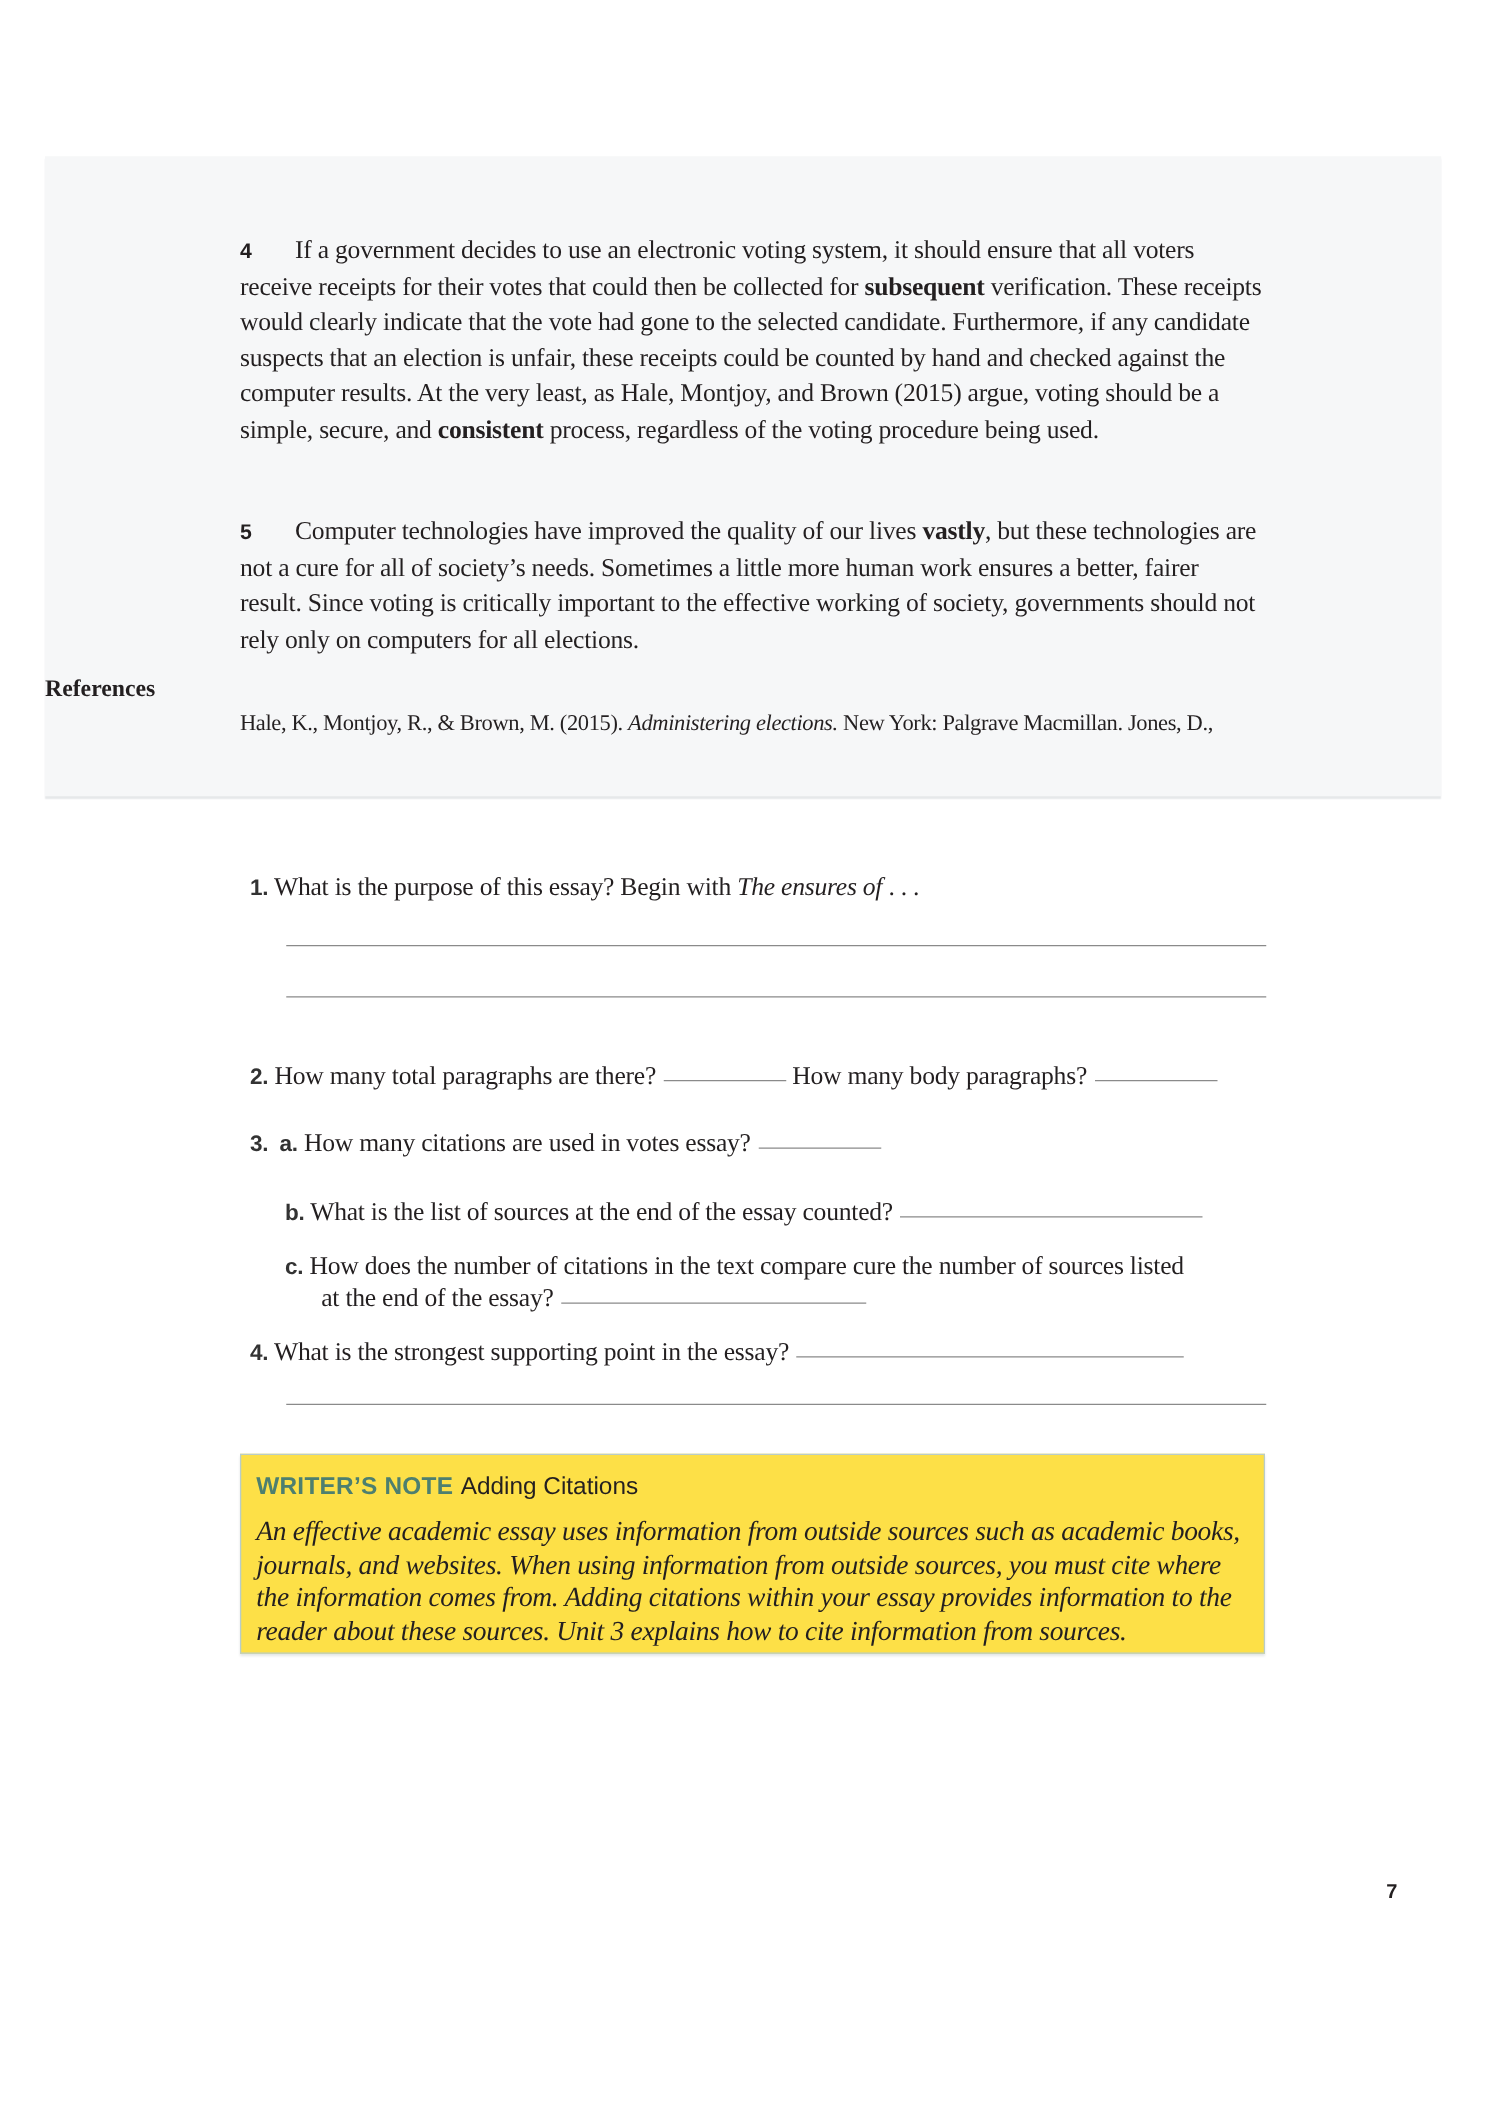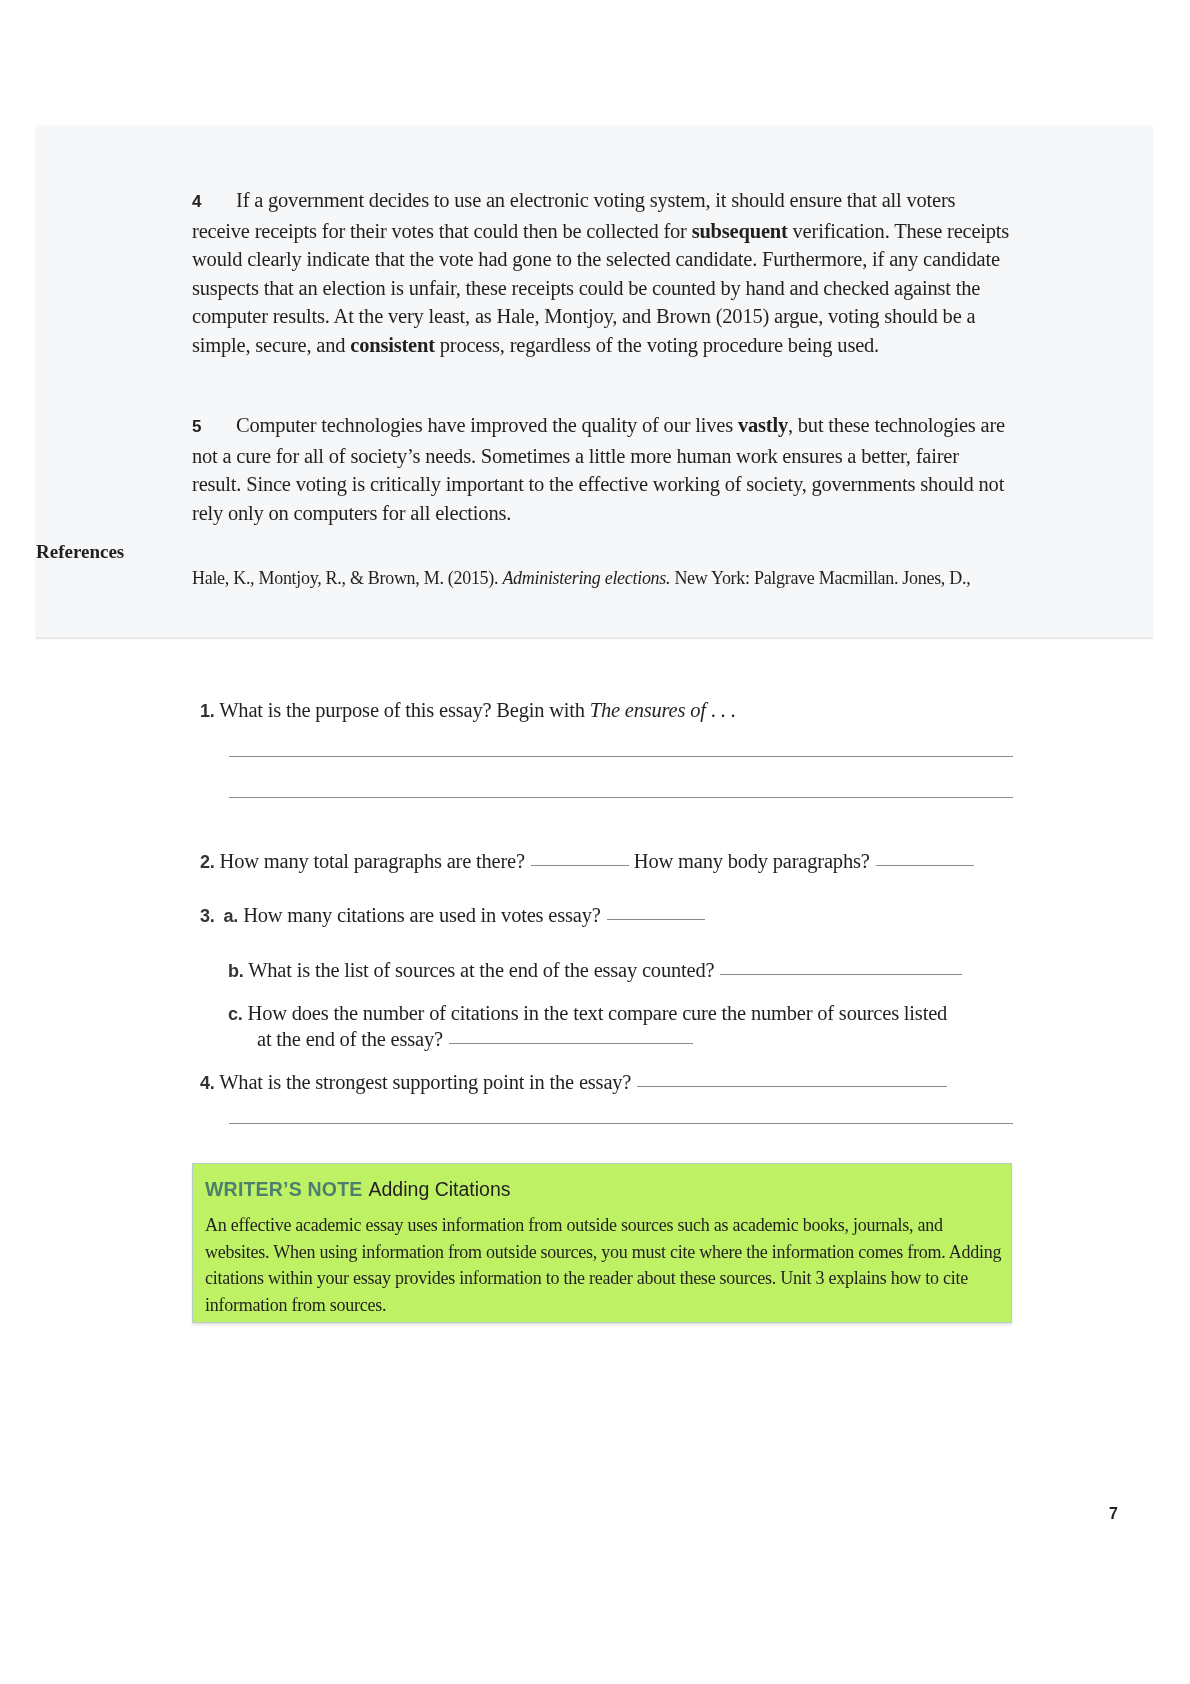--- a/index.html
+++ b/index.html
@@ -23,26 +23,26 @@
   .ref-line { white-space: nowrap; }
   i { font-style: italic; }
 
   .q { position: absolute; font-size: 20.5px; line-height: 26px; letter-spacing: -0.2px; white-space: nowrap; }
   .qn { font-family: "Liberation Sans", "DejaVu Sans", sans-serif; font-weight: bold; font-size: 18px; color: #333; }
   .line { position: absolute; height: 0; border-top: 1.5px solid #8a8a8a; }
   .blank { display: inline-block; border-bottom: 1.5px solid #8a8a8a; vertical-align: baseline; height: 0; position: relative; top: -2px; margin-left: 6px; }
 
   .note {
     position: absolute; left: 192px; top: 1163px; width: 820px; height: 160px;
-    border: 1.5px solid #b9cdc8; box-shadow: 0 2px 2px #e3e6e5; background: #bef264; box-sizing: border-box;
+    border: 1.5px solid #b9cdc8; box-shadow: 0 2px 2px #e3e6e5; background: #fde047; box-sizing: border-box;
   }
   .note-head { position: absolute; left: 12px; top: 14px; font-family: "Liberation Sans", "DejaVu Sans", sans-serif; font-size: 19.5px; white-space: nowrap; }
   .note-label { color: #4d7f6f; font-weight: bold; letter-spacing: 0.2px; }
   .note-title { color: #231f20; margin-left: 6px; }
-  .note-body { position: absolute; left: 12px; top: 48px; width: 800px; font-size: 18px; line-height: 26.5px; letter-spacing: -0.25px; }
+  .note-body { position: absolute; left: 12px; top: 48px; width: 800px; font-size: 22px; line-height: 26.5px; letter-spacing: -0.25px; font-style: italic; }
   .pageno { position: absolute; left: 1109px; top: 1505px; font-family: "Liberation Sans", "DejaVu Sans", sans-serif; font-weight: bold; font-size: 16px; }
 </style>
 </head>
 <body>
 
 <div class="panel"></div>
 
 <div class="para" style="top:186px;">
   <span class="pnum">4</span><span>If a government decides to use an electronic voting system, it should ensure that all voters receive receipts for their votes that could then be collected for </span><b>subsequent</b><span> verification. These receipts would clearly indicate that the vote had gone to the selected candidate. Furthermore, if any candidate suspects that an election is unfair, these receipts could be counted by hand and checked against the computer results. At the very least, as Hale, Montjoy, and Brown (2015) argue, voting should be a simple, secure, and </span><b>consistent</b><span> process, regardless of the voting procedure being used.</span>
 </div>

